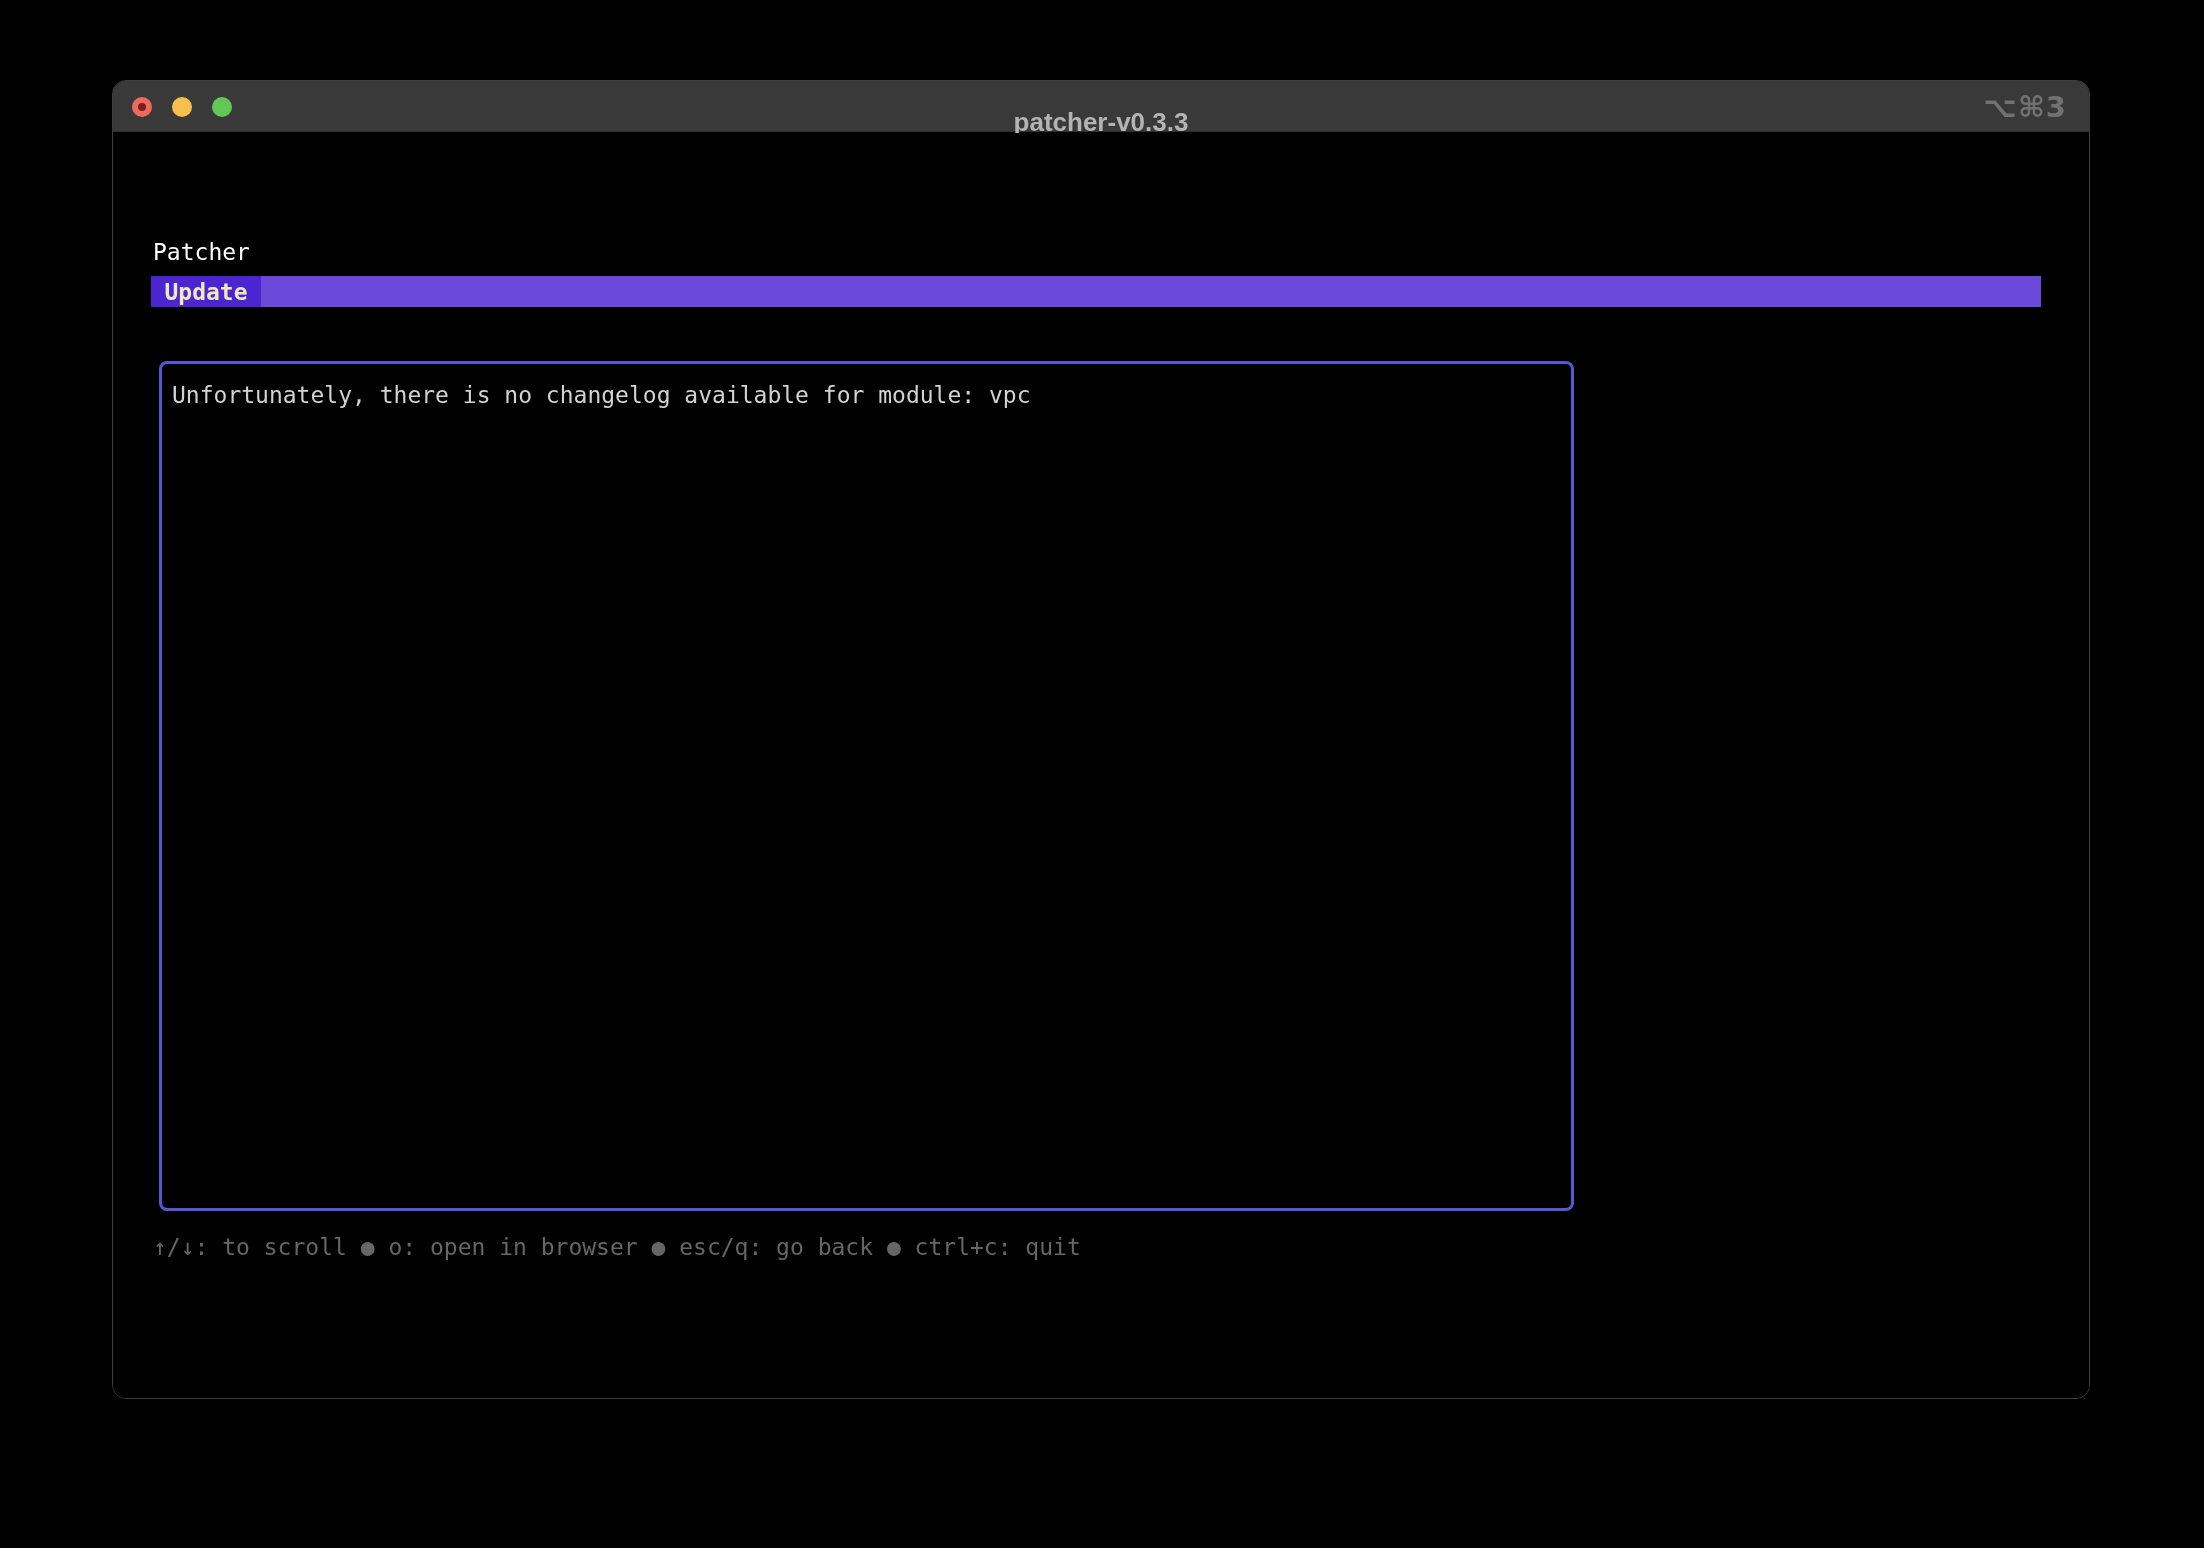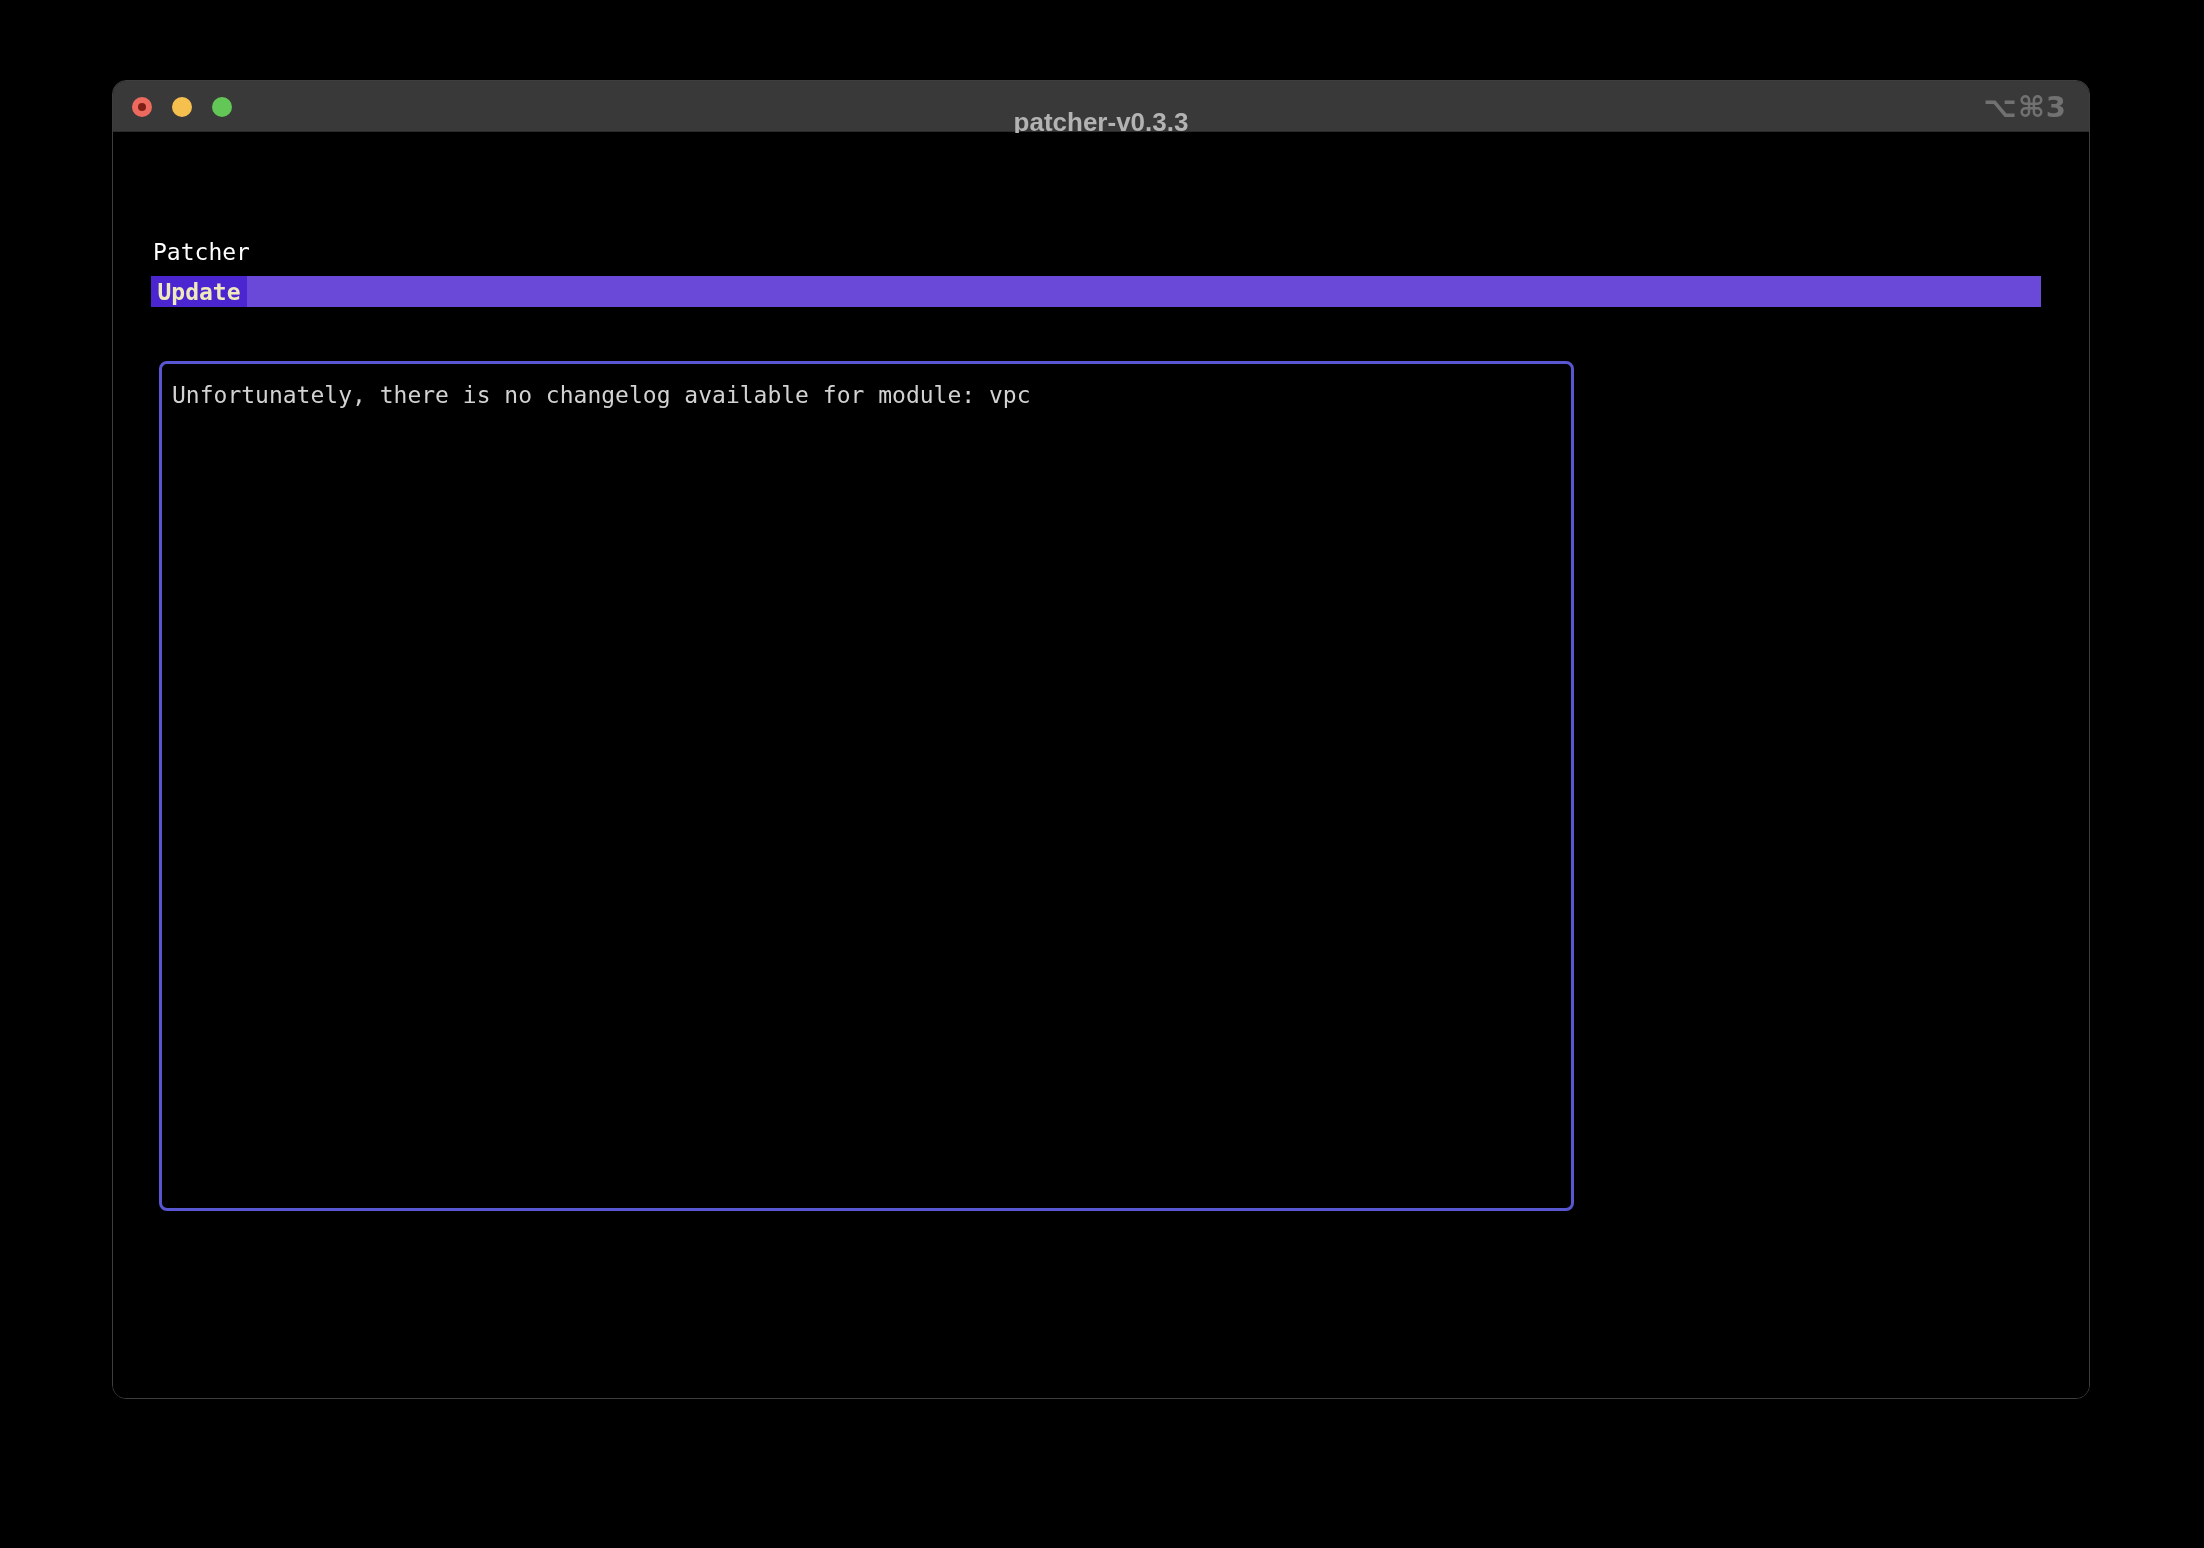--- a/index.html
+++ b/index.html
@@ -85,21 +85,21 @@
     margin-top: 36px;
   }
   .tab-bar {
     position: absolute;
     left: 38px; top: 143px;
     width: 1890px; height: 31px;
     background: #6b49d8;
     display: flex;
   }
   .tab-active {
-    width: 96px; height: 31px;
+    width: 110px; height: 31px;
     line-height: 32px;
     background: #4b26d0;
     color: #f0e9bc;
     font-weight: bold;
     text-align: center;
     cursor: default;
   }
   .changelog-panel {
     position: absolute;
     left: 46px; top: 228px;
@@ -144,15 +144,16 @@
     <div class="app-heading">Patcher</div>
 
     <div class="tab-bar">
       <div class="tab-active">Update</div>
     </div>
 
     <div class="changelog-panel">
       <div class="changelog-line">Unfortunately, there is no changelog available for module: vpc</div>
     </div>
 
+    <div class="help-bar">↑/↓: to scroll ● o: open in browser ● esc/q: go back ● ctrl+c: quit</div>
 
   </div>
 </div>
 
 </body></html>

